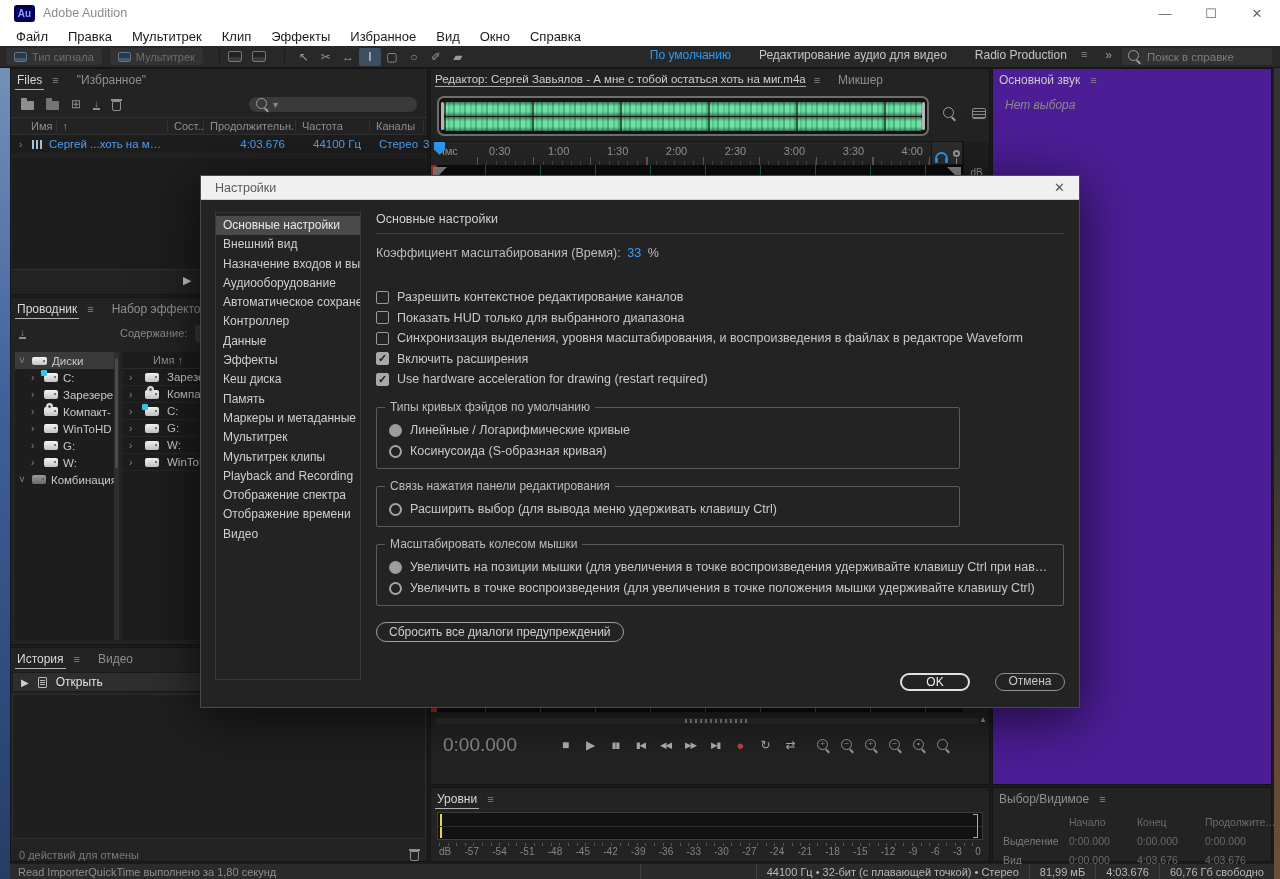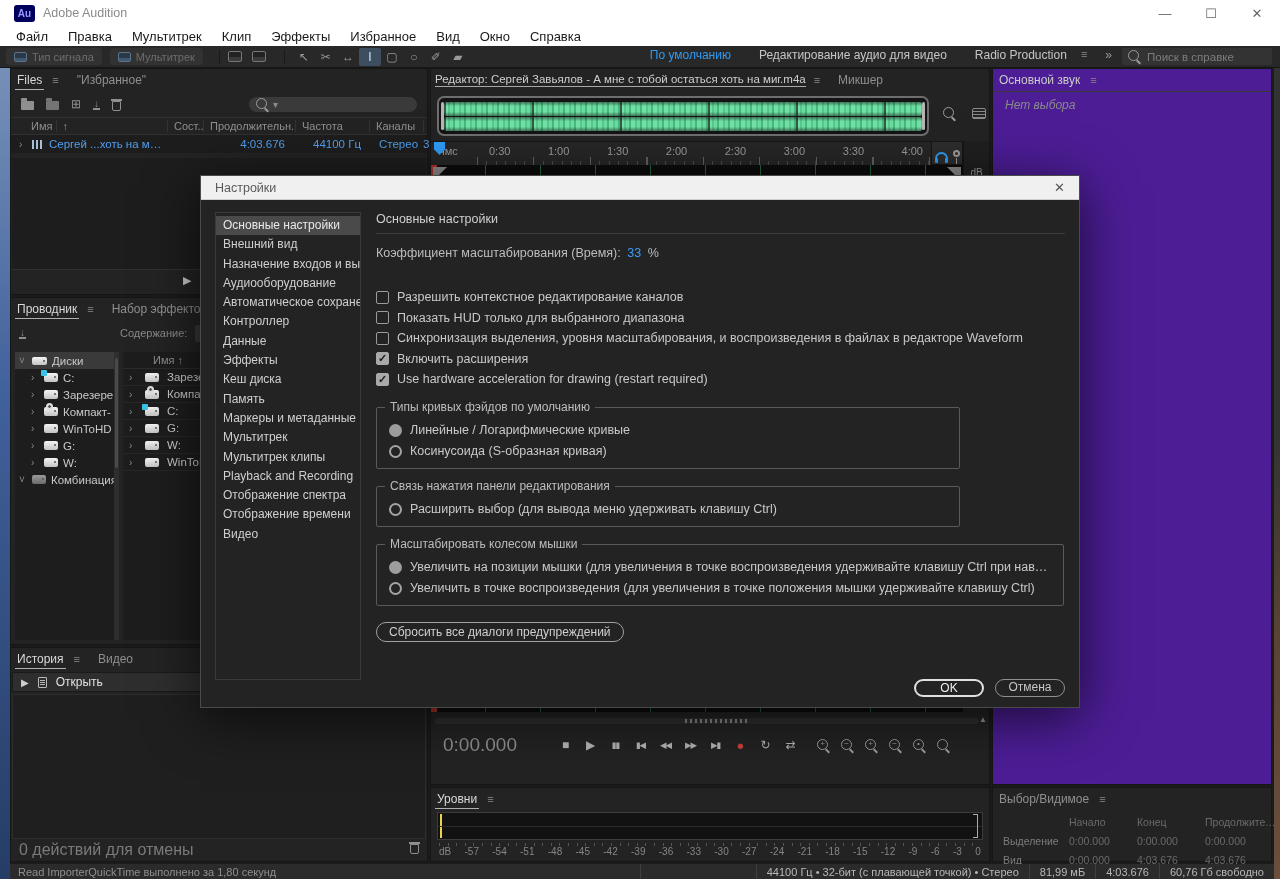--- a/index.html
+++ b/index.html
@@ -103,21 +103,21 @@
   .tscroll i{position:absolute;left:1px;top:6px;width:3px;height:110px;background:#4a4a4a;border-radius:2px}
   .xlist{position:absolute;left:112px;top:54px;bottom:4px;right:4px;background:#1d1d1d;font-size:11.5px;overflow:hidden}
   .xhead{height:17px;color:#8f8f8f;font-size:11px;display:flex;align-items:center;padding-left:30px;border-bottom:1px solid #2c2c2c}
   .xrow{display:flex;align-items:center;gap:8px;height:17px;padding-left:6px;border-bottom:1px solid #272727;color:#c9c9c9}
 
   
   #history{left:10px;top:647px;width:418px;height:215px}
   .hentry{height:20px;background:#2e2e2e;display:flex;align-items:center;gap:9px;padding-left:8px;color:#e0e0e0;font-size:12px;border:1px solid #1a1a1a;margin:2px 1px 0}
   .hplay{color:#cfcfcf;font-size:10px}
   .hbody{position:absolute;left:1px;right:1px;top:46px;bottom:22px;background:#1f1f1f;border:1px solid #2d2d2d}
-  .hfoot{position:absolute;left:0;bottom:0;width:100%;height:20px;display:flex;align-items:flex-start;padding:0 8px;color:#7a7a7a;font-size:16px}
+  .hfoot{position:absolute;left:0;bottom:0;width:100%;height:20px;display:flex;align-items:flex-end;padding:0 8px;color:#7a7a7a;font-size:11px}
   .hfoot .icon-trash{margin-left:auto}
 
   
   #editor{left:430px;top:68px;width:560px;height:717px;overflow:hidden}
   .etab{max-width:470px;color:#cfcfcf;font-size:11.5px;border-bottom:1px solid #a8a8a8;padding-bottom:1px}
   .overview{position:absolute;left:6px;top:27px;width:492px;height:40px;border:2px solid #6e6e6e;border-radius:7px;background:#141414;padding:3px 5px}
   .overview::before,.overview::after{content:"";position:absolute;top:4px;bottom:4px;width:3px;background:#b5b5b5;border-radius:2px}
   .overview::before{left:2px}.overview::after{right:2px}
   .wave{height:14px;margin:1px 0;border-radius:2px;background:
      linear-gradient(180deg,rgba(20,20,20,.5),rgba(20,20,20,0) 30% 70%,rgba(20,20,20,.5)),
@@ -200,21 +200,21 @@
   .box{width:13px;height:13px;border:1px solid #9b9b9b;border-radius:2px;flex:none;position:relative}
   .box.checked{background:#a9a9a9;border-color:#a9a9a9}
   .box.checked::after{content:"✓";position:absolute;left:1px;top:-1px;font-size:11px;font-weight:bold;color:#1e1e1e}
   .grp{position:relative;border:1px solid #5a5a5a;border-radius:2px;width:584px;margin-top:17px;padding:12px 12px 6px}
   .grp.wide{width:688px}
   .gtitle{position:absolute;left:8px;top:-8px;background:#232323;padding:0 5px;font-size:12px;color:#bdbdbd;white-space:nowrap}
   .opt{display:flex;align-items:center;gap:8px;height:21px;white-space:nowrap}
   .rad{width:13px;height:13px;border:2px solid #a5a5a5;border-radius:50%;flex:none}
   .rad.checked{background:#9d9d9d;border-color:#9d9d9d}
   .reset{display:inline-block;margin-top:16px;border:1px solid #a0a0a0;border-radius:10px;padding:2px 12px;font-size:12px;color:#cfcfcf}
-  .dlg-btns{position:absolute;right:14px;bottom:10px;display:flex;gap:11px}
+  .dlg-btns{position:absolute;right:14px;bottom:16px;display:flex;gap:25px}
   .dbtn{width:70px;height:18px;line-height:15px;text-align:center;border-radius:9px;font-size:12px;color:#c6c6c6;border:1px solid #909090}
   .dbtn.ok{border:2px solid #e0e0e0;color:#ededed}
 </style>
 </head>
 <body>
 
 <div id="app">
 
   <div class="titlebar">
     <div class="au-logo">Au</div>

